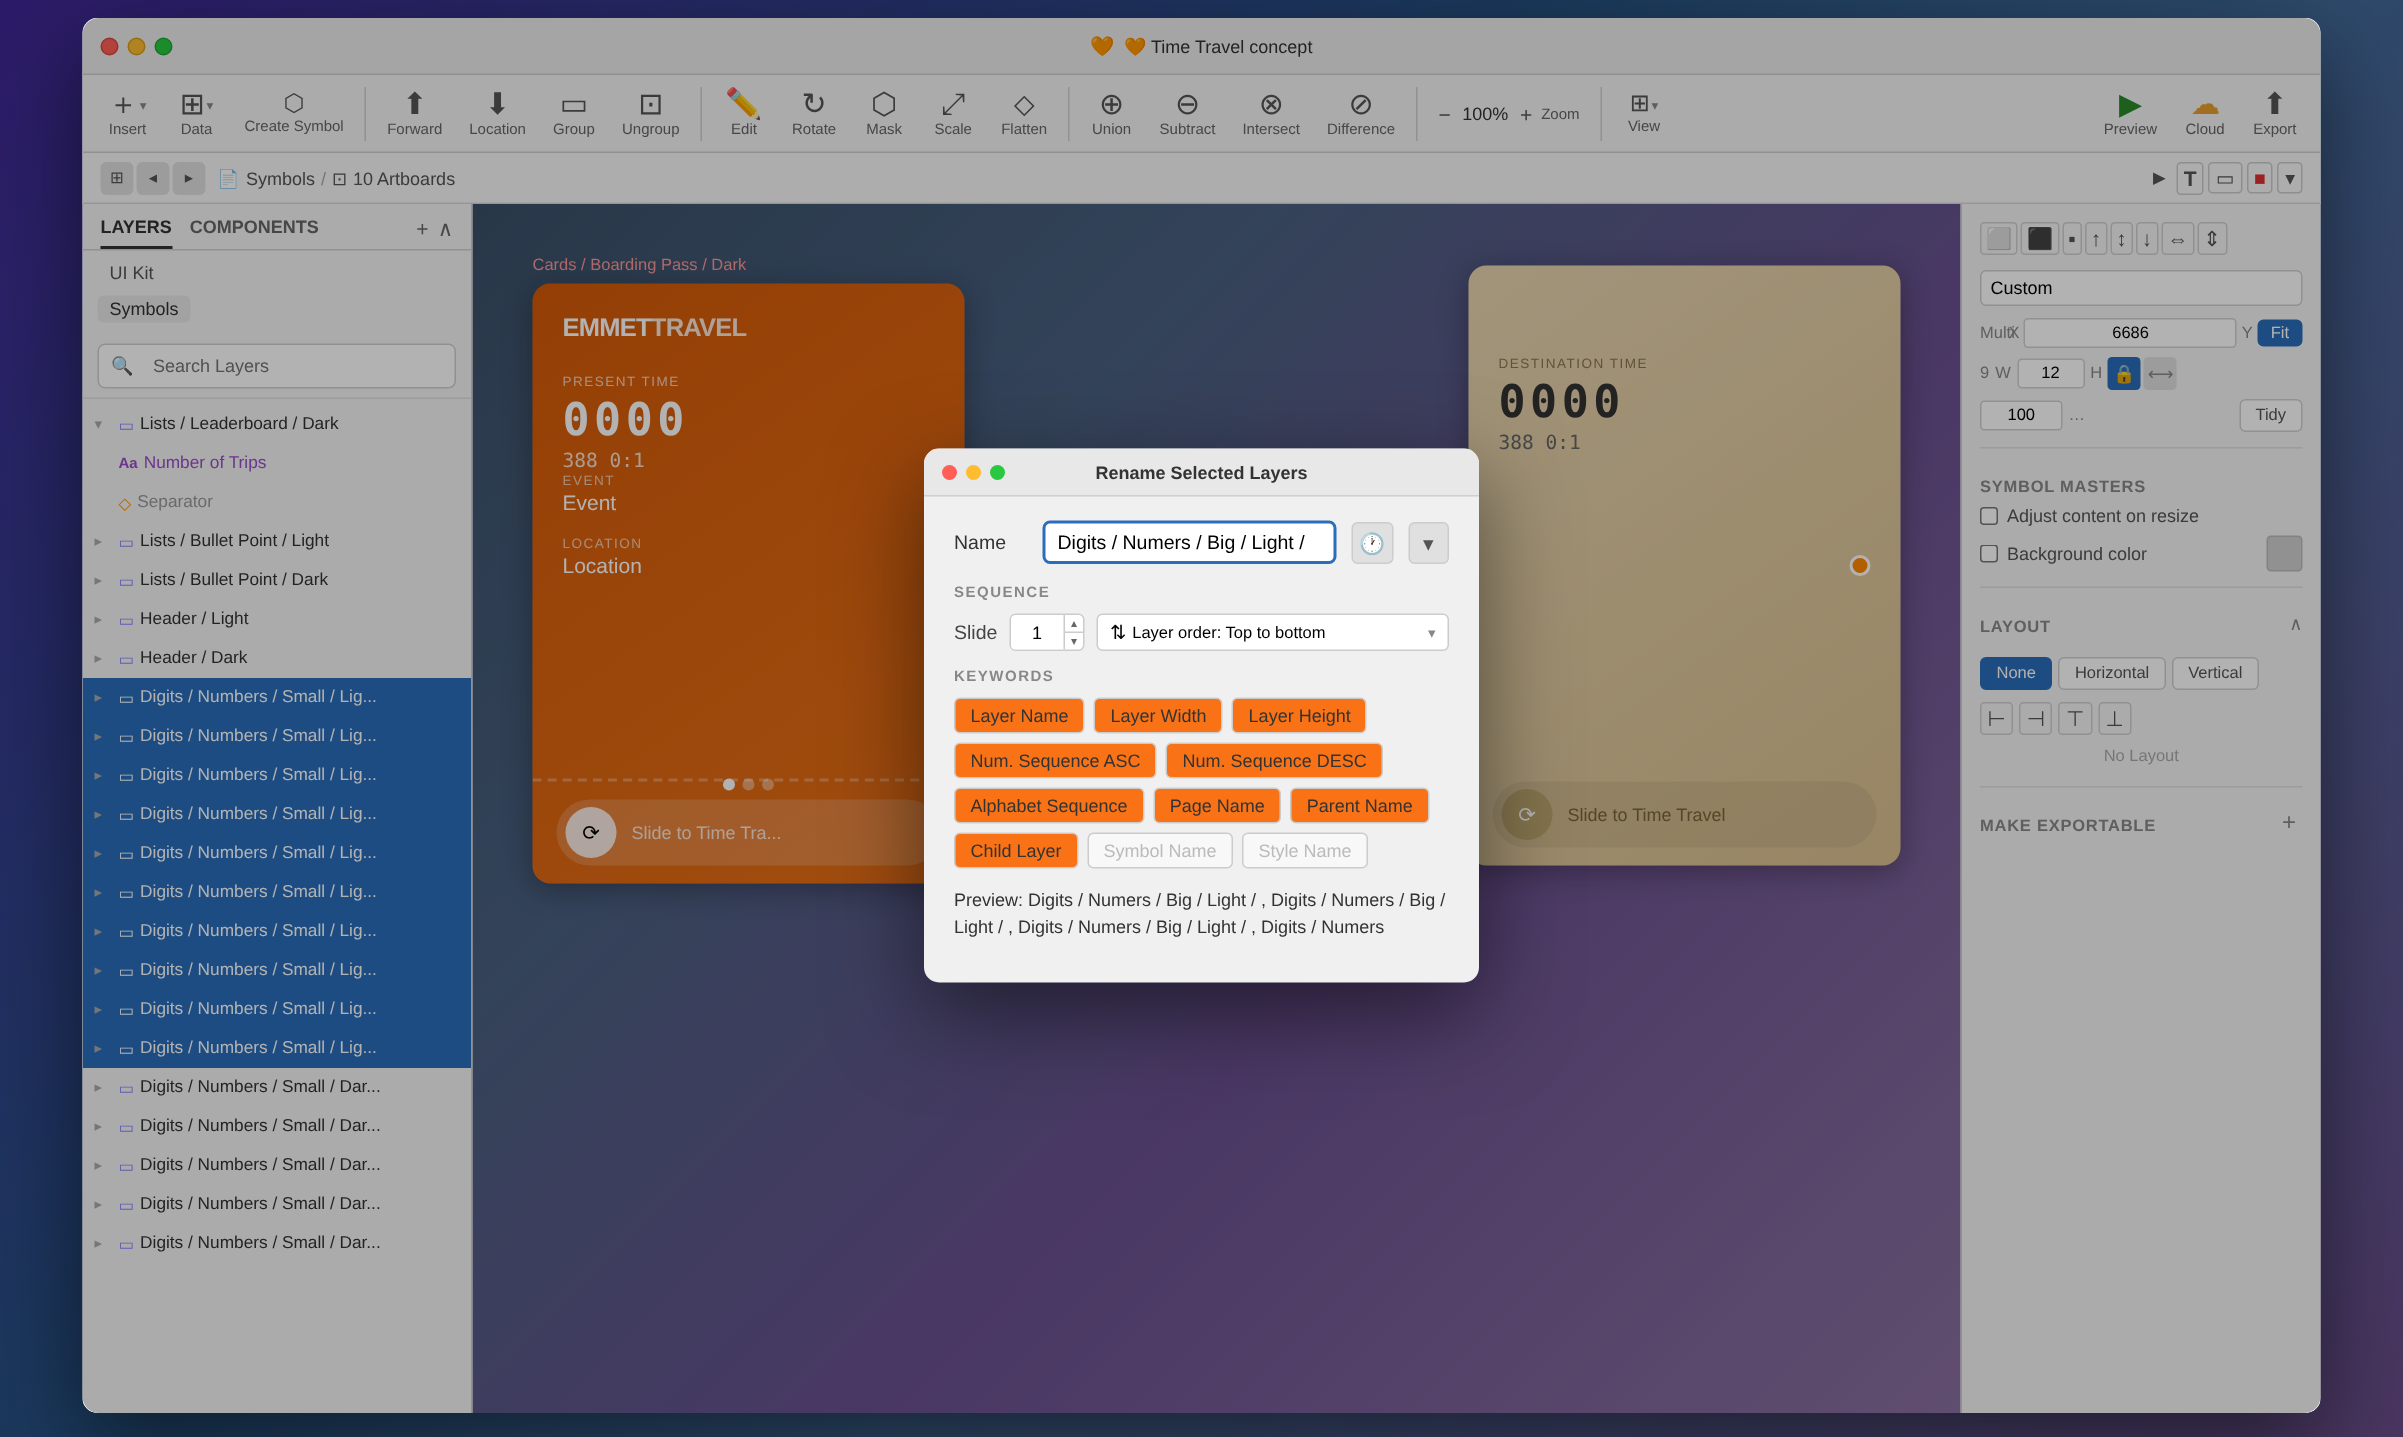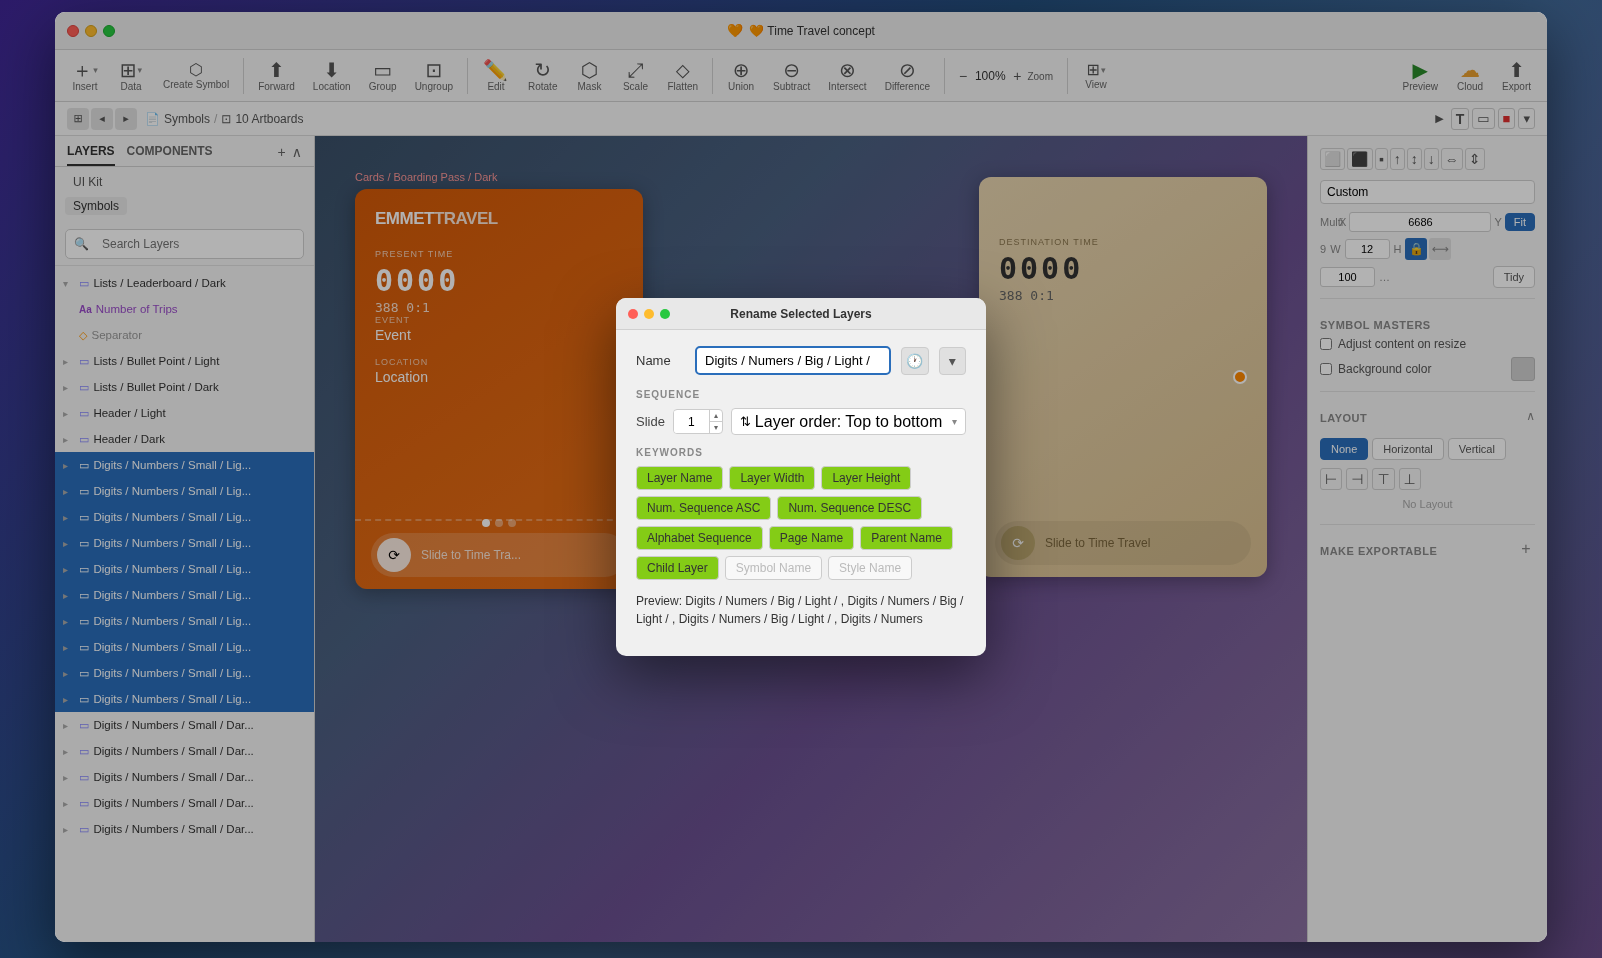--- a/index.html
+++ b/index.html
@@ -302,20 +302,21 @@
 
     
     .modal-overlay {
       position: absolute;
       inset: 0;
       background: rgba(0,0,0,0.3);
       z-index: 100;
       display: flex;
       align-items: center;
       justify-content: center;
+      border-radius: 11px;
     }
     .modal {
       background: #f0f0f0;
       border-radius: 10px;
       width: 370px;
       box-shadow: 0 20px 60px rgba(0,0,0,0.5);
       overflow: hidden;
     }
     .modal-titlebar {
       height: 32px;
@@ -390,21 +391,21 @@
       flex-wrap: wrap;
       gap: 6px;
       margin-top: 6px;
     }
     .keyword-chip {
       padding: 4px 10px;
       border: 1px solid #ccc;
       border-radius: 4px;
       font-size: 12px;
       color: #333;
-      background: #84cc16;
+      background: #f97316;
       cursor: pointer;
     }
     .modal-preview {
       font-size: 12px;
       color: #555;
       margin: 12px 0;
       line-height: 1.5;
     }
     .modal-preview span { color: #333; }
     .modal-footer {
@@ -931,21 +932,21 @@
             <span class="modal-from-label">Slide</span>
             <div style="display:flex; align-items:center; gap:0; border:1px solid #ccc; border-radius:4px; overflow:hidden; background:white;">
               <input type="text" value="1" style="width: 35px; border: none; outline: none; padding: 4px 6px; font-size: 12px; text-align: center;">
               <div style="display:flex; flex-direction:column; border-left:1px solid #ccc;">
                 <span style="font-size:8px; padding:1px 4px; cursor:pointer; color:#666; border-bottom:1px solid #ccc;">▴</span>
                 <span style="font-size:8px; padding:1px 4px; cursor:pointer; color:#666;">▾</span>
               </div>
             </div>
             <div style="display:flex; align-items:center; gap:4px; flex:1; border:1px solid #ccc; border-radius:4px; background:white; padding:4px 8px;">
               <span style="font-size:13px;">⇅</span>
-              <select style="border:none; outline:none; font-size:16px; background:transparent; flex:1; appearance:none; cursor:pointer;">
+              <select style="border:none; outline:none; font-size:11px; background:transparent; flex:1; appearance:none; cursor:pointer;">
                 <option>Layer order: Top to bottom</option>
                 <option>Layer order: Bottom to top</option>
               </select>
               <span style="font-size:10px; color:#888;">▾</span>
             </div>
           </div>
         </div>
 
         <div class="modal-section">
           <div class="modal-section-label">KEYWORDS</div>

